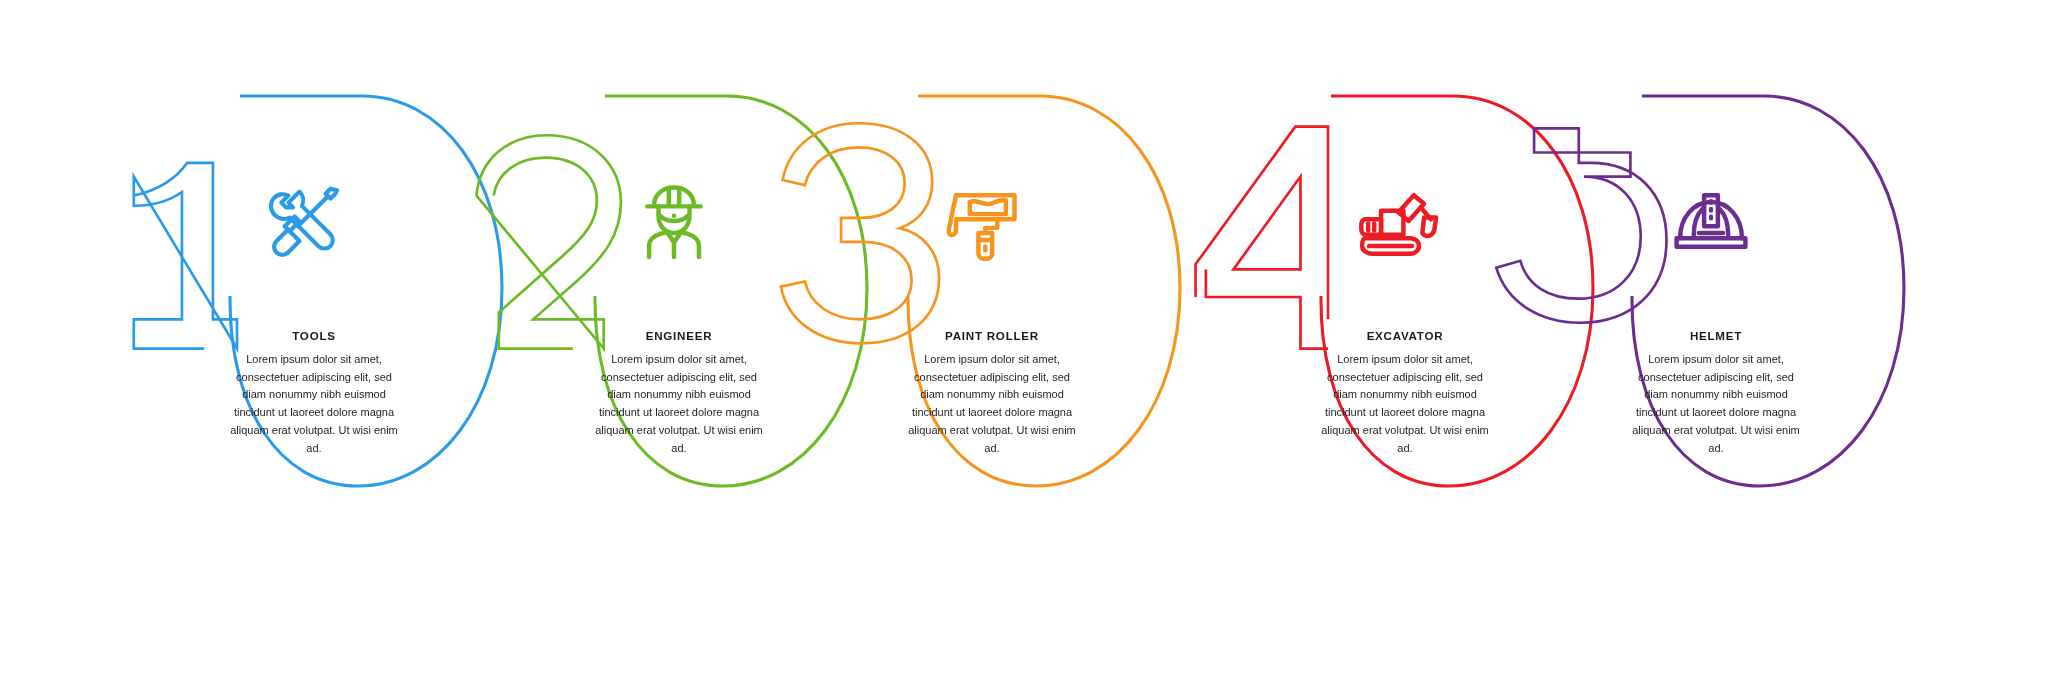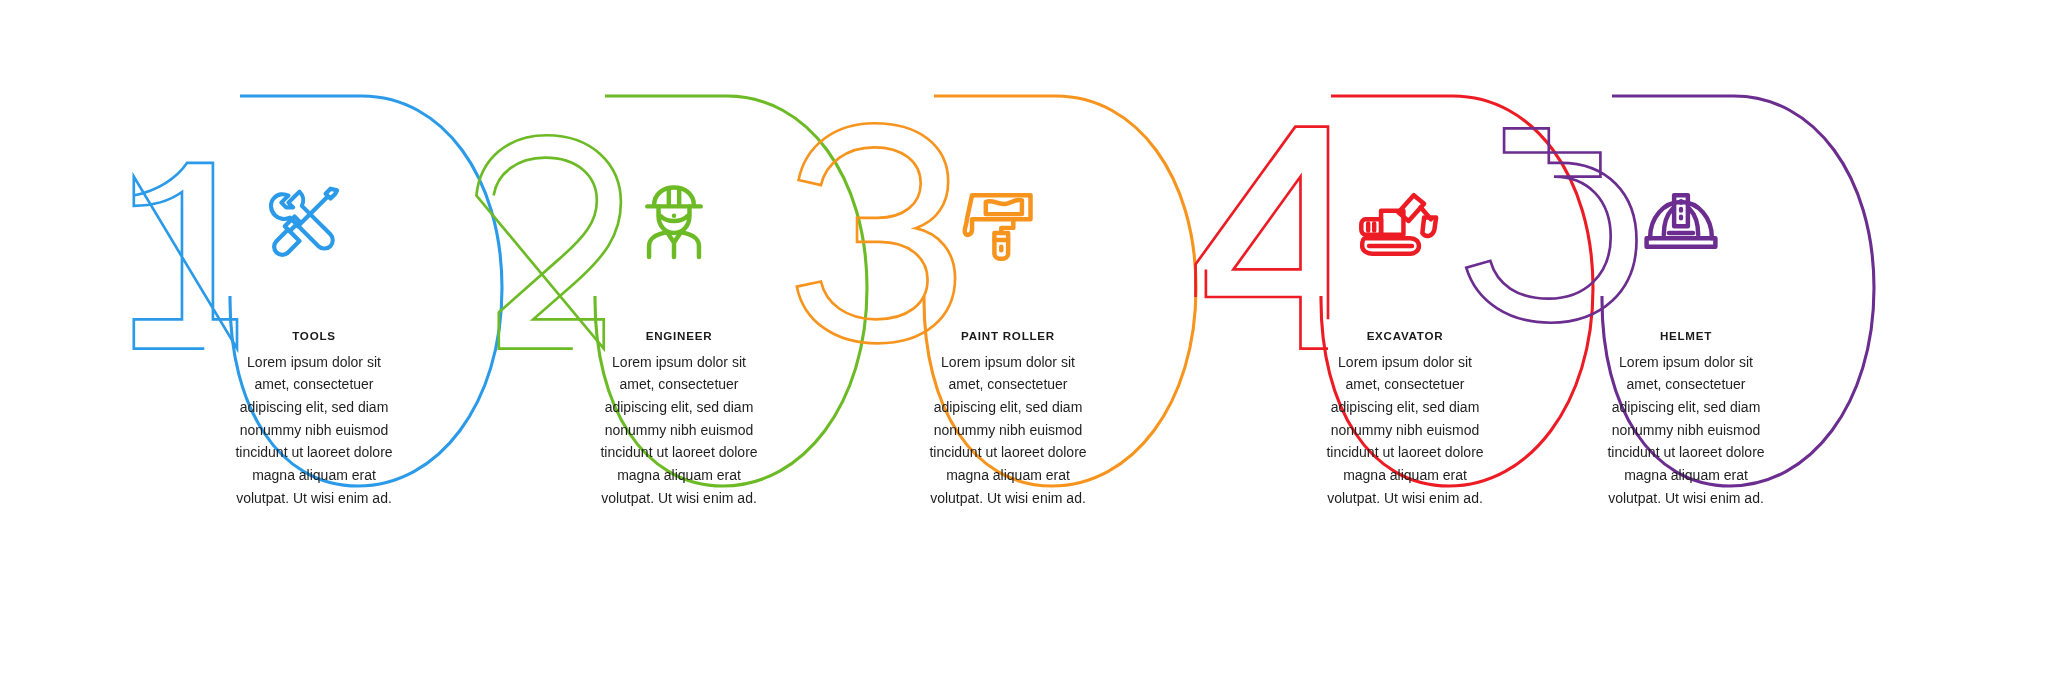--- a/index.html
+++ b/index.html
@@ -85,21 +85,21 @@
     letter-spacing: 0.75px;
     color: #1a1a1a;
     text-transform: uppercase;
     margin: 0 0 7px 0;
     line-height: 1.1;
     white-space: nowrap;
   }
 
   .step-desc {
     font-family: "Liberation Sans", sans-serif;
-    font-size: 14px;
+    font-size: 11px;
     font-weight: normal;
     color: #1f1f1f;
     line-height: 1.62;
     margin: 8px;
     padding: 0 12px;
   }
 </style>
 </head>
 <body>
 
@@ -148,21 +148,21 @@
             <path d="M 42 63 L 50 75 L 58 63"></path>
             <path d="M 50 75 L 50 92"></path>
           </g>
         </svg>
       </div>
       <div class="text-block">
         <div class="step-title">ENGINEER</div>
         <div class="step-desc">Lorem ipsum dolor sit amet, consectetuer adipiscing elit, sed diam nonummy nibh euismod tincidunt ut laoreet dolore magna aliquam erat volutpat. Ut wisi enim ad.</div>
       </div>
     </div>
-    <div class="step" style="left: 784px;">
+    <div class="step" style="left: 768px;">
       <svg class="step-svg" viewBox="0 0 440 674">
         <g transform="translate(18, 94) scale(0.86)">
           <path class="numeral-path" d="M 22 106 C 28 80 52 62 84 62 C 116 62 138 78 138 104 C 138 128 118 144 88 144 L 64 144 L 64 172 L 90 172 C 124 172 146 190 146 216 C 146 244 122 262 86 262 C 52 262 28 244 22 218 L -6 224 C 2 264 38 290 88 290 C 142 290 178 260 178 214 C 178 184 160 162 132 156 C 156 148 170 128 170 102 C 170 60 136 34 84 34 C 38 34 4 60 -4 100 Z" stroke="#f7941e"></path>
         </g>
         <path class="loop-path" d="M 150 96 L 272 96 C 352 96 412 176 412 288 C 412 404 348 486 268 486 C 188 486 140 406 140 300 L 140 296" stroke="#f7941e"></path>
       </svg>
       <div class="icon-wrap">
         <svg viewBox="0 0 100 100">
           <g class="icon-glyph" stroke="#f7941e">
             <path d="M 14 20 L 82 20 L 82 48 L 14 48 C 14 48 14 56 14 60 C 14 66 8 68 6 64 C 4 60 8 54 8 48 Z"></path>
@@ -198,21 +198,21 @@
             <path d="M 10 70 L 62 70 C 68 70 72 74 72 79 C 72 84 68 88 62 88 L 18 88 C 11 88 6 84 6 79 C 6 74 7 70 10 70 Z"></path>
             <path d="M 14 79 L 64 79"></path>
           </g>
         </svg>
       </div>
       <div class="text-block">
         <div class="step-title">EXCAVATOR</div>
         <div class="step-desc">Lorem ipsum dolor sit amet, consectetuer adipiscing elit, sed diam nonummy nibh euismod tincidunt ut laoreet dolore magna aliquam erat volutpat. Ut wisi enim ad.</div>
       </div>
     </div>
-    <div class="step" style="left: 1462px;">
+    <div class="step" style="left: 1492px;">
       <svg class="step-svg" viewBox="0 0 440 674">
         <g transform="translate(18, 94) scale(0.86)">
           <path class="numeral-path" d="M 28 40 L 28 68 L 140 68 L 140 96 L 86 96 C 126 96 152 124 152 166 C 152 210 122 238 80 238 C 44 238 20 222 12 194 L -16 202 C -4 242 34 266 82 266 C 140 266 182 230 182 170 C 182 114 146 80 94 80 L 80 80 L 80 40 Z" stroke="#6b2d8f"></path>
         </g>
         <path class="loop-path" d="M 150 96 L 272 96 C 352 96 412 176 412 288 C 412 404 348 486 268 486 C 188 486 140 406 140 300 L 140 296" stroke="#6b2d8f"></path>
       </svg>
       <div class="icon-wrap">
         <svg viewBox="0 0 100 100">
           <g class="icon-glyph" stroke="#6b2d8f">
             <path d="M 14 70 C 14 46 30 28 50 28 C 70 28 86 46 86 70"></path>

